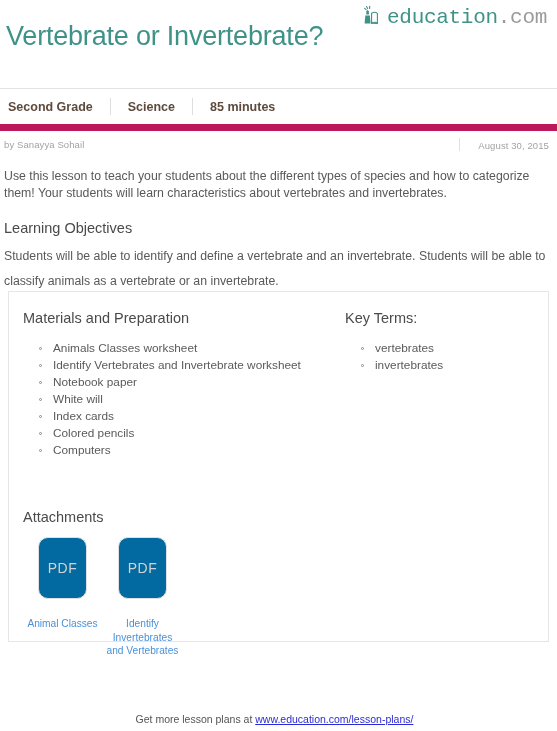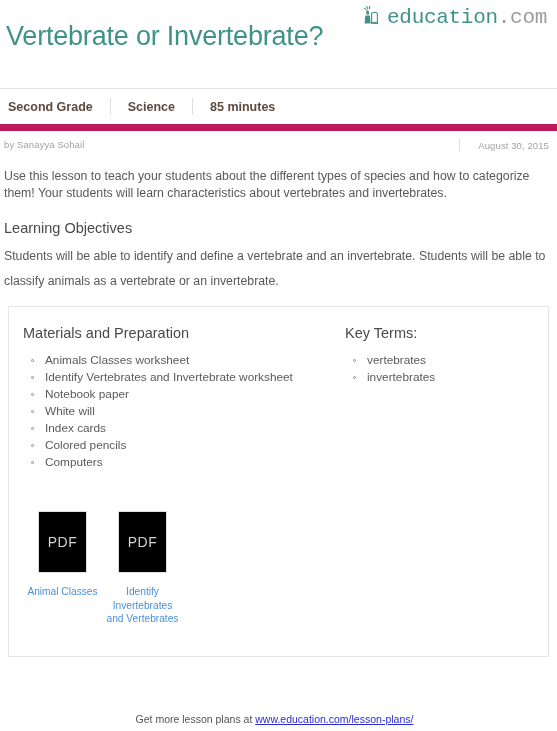--- a/index.html
+++ b/index.html
@@ -139,21 +139,21 @@
     padding: 6px 8px 0 4px;
     font-size: 12.3px;
     line-height: 25px;
     color: #595959;
   }
 
   
   .card {
     position: absolute;
     left: 8px;
-    top: 306px;
+    top: 291px;
     width: 541px;
     height: 351px;
     box-sizing: border-box;
     border: 1px solid #e6e6e6;
     background: #fff;
   }
   .card-cols {
     display: flex;
     padding: 16px 0 0 0;
   }
@@ -161,21 +161,21 @@
   .col-right { flex: 1; padding-left: 12px; }
   .card-heading {
     font-size: 14.5px;
     line-height: 20px;
     color: #4a4a4a;
     font-weight: 400;
     margin: 0 0 9px 0;
   }
   ul.bullets {
     list-style: none;
-    margin: 4px;
+    margin: 12px;
     padding: 0;
   }
   ul.bullets li {
     position: relative;
     padding-left: 18px;
     font-size: 11.8px;
     line-height: 17px;
     color: #5a5a5a;
   }
   ul.bullets li::before {
@@ -208,34 +208,34 @@
   .attach-item {
     width: 79px;
     text-align: center;
     margin-right: 1px;
   }
   .attach-thumb {
     width: 49px;
     height: 62px;
     margin: 0 auto;
     border: 1px solid #e0e0e0;
-    border-radius: 0;
+    border-radius: 10px;
     display: flex;
     align-items: center;
     justify-content: center;
-    background: #000000;
+    background: #0369a1;
     box-sizing: border-box;
   }
   .attach-thumb span {
     font-size: 14px;
     color: #d2d2d2;
     letter-spacing: 0.5px;
   }
   .attach-caption {
-    margin-top: 12px;
+    margin-top: 18px;
     font-size: 10.2px;
     line-height: 13.5px;
     color: #4a90d9;
   }
 
   
   .footer {
     position: absolute;
     left: 0;
     right: 8px;
@@ -317,20 +317,21 @@
         <div class="card-heading">Key Terms:</div>
         <ul class="bullets">
           <li>vertebrates</li>
           <li>invertebrates</li>
         </ul>
       </div>
 
     </div>
 
     <div class="attach-wrap">
+      <div class="attach-heading">Attachments</div>
       <div class="attach-list">
 
         <div class="attach-item">
           <div class="attach-thumb">
             <span>PDF</span>
           </div>
           <div class="attach-caption">Animal Classes</div>
         </div>
 
         <div class="attach-item">

